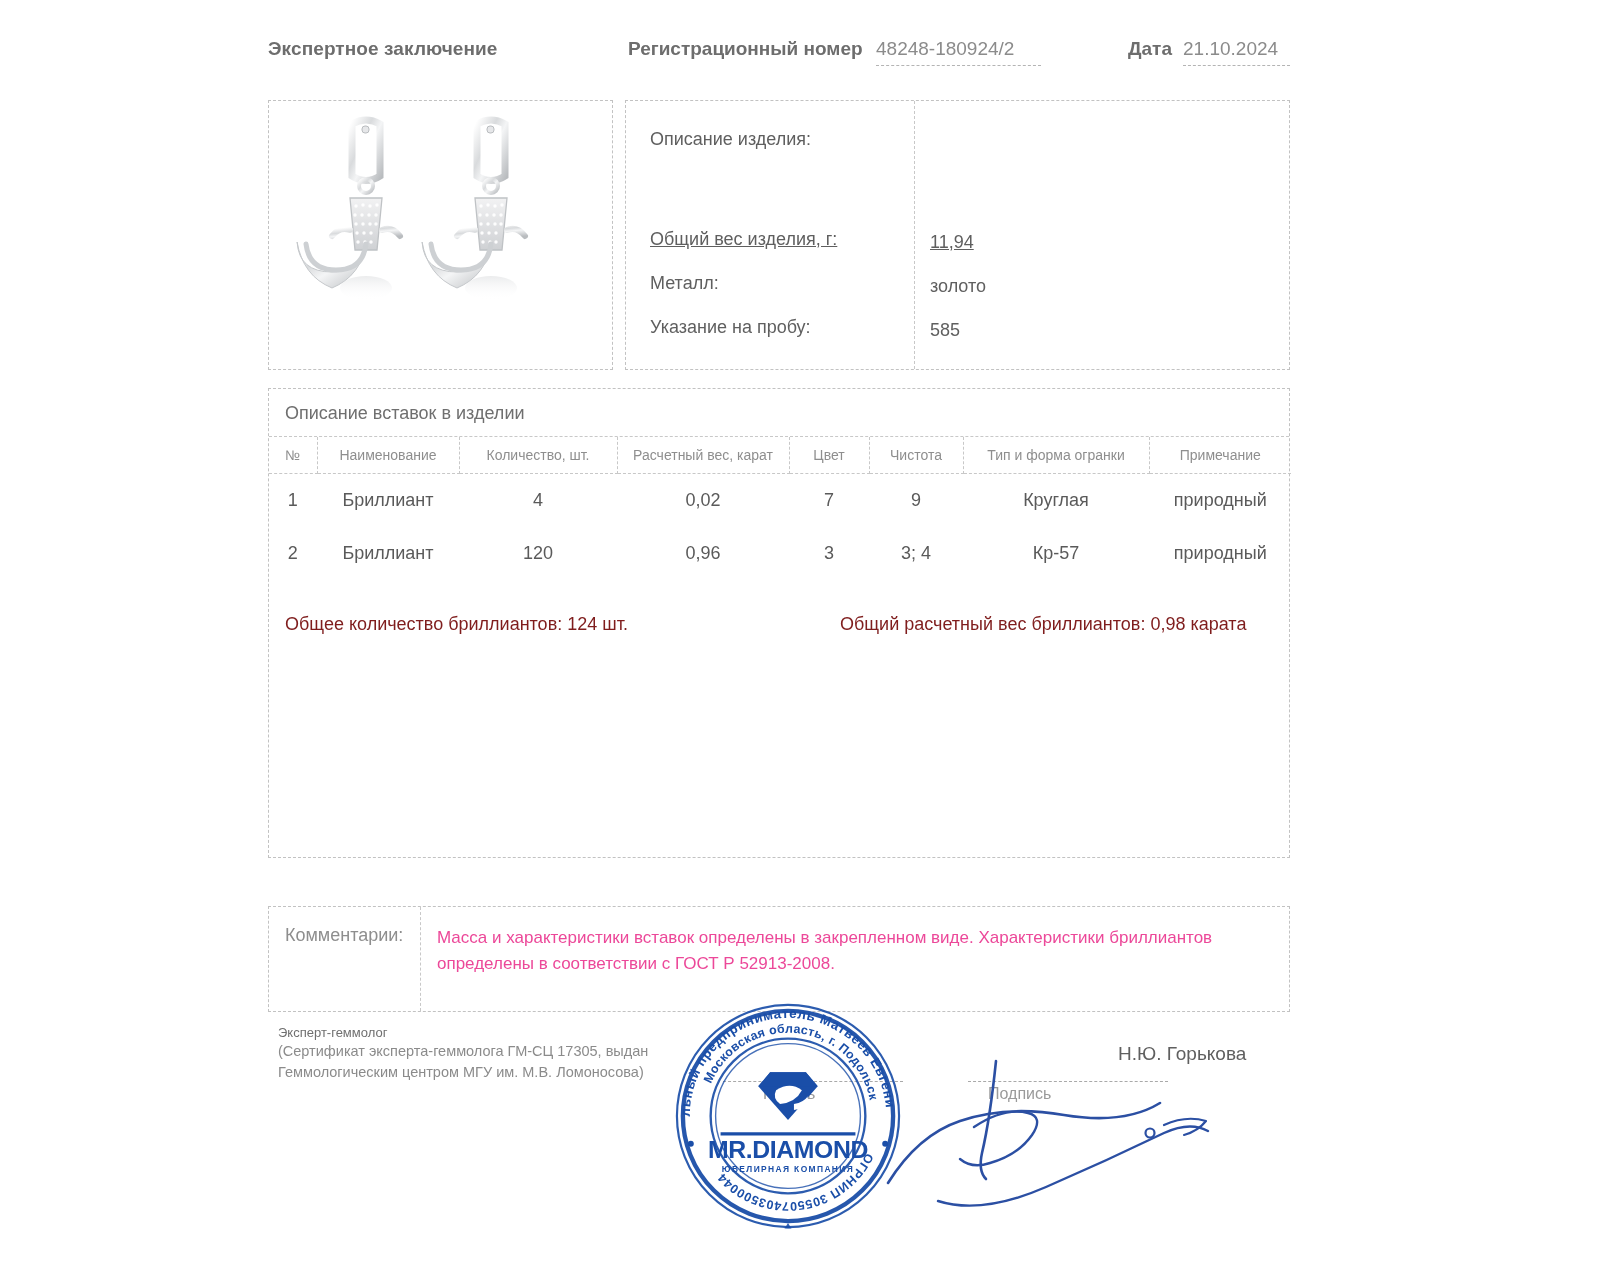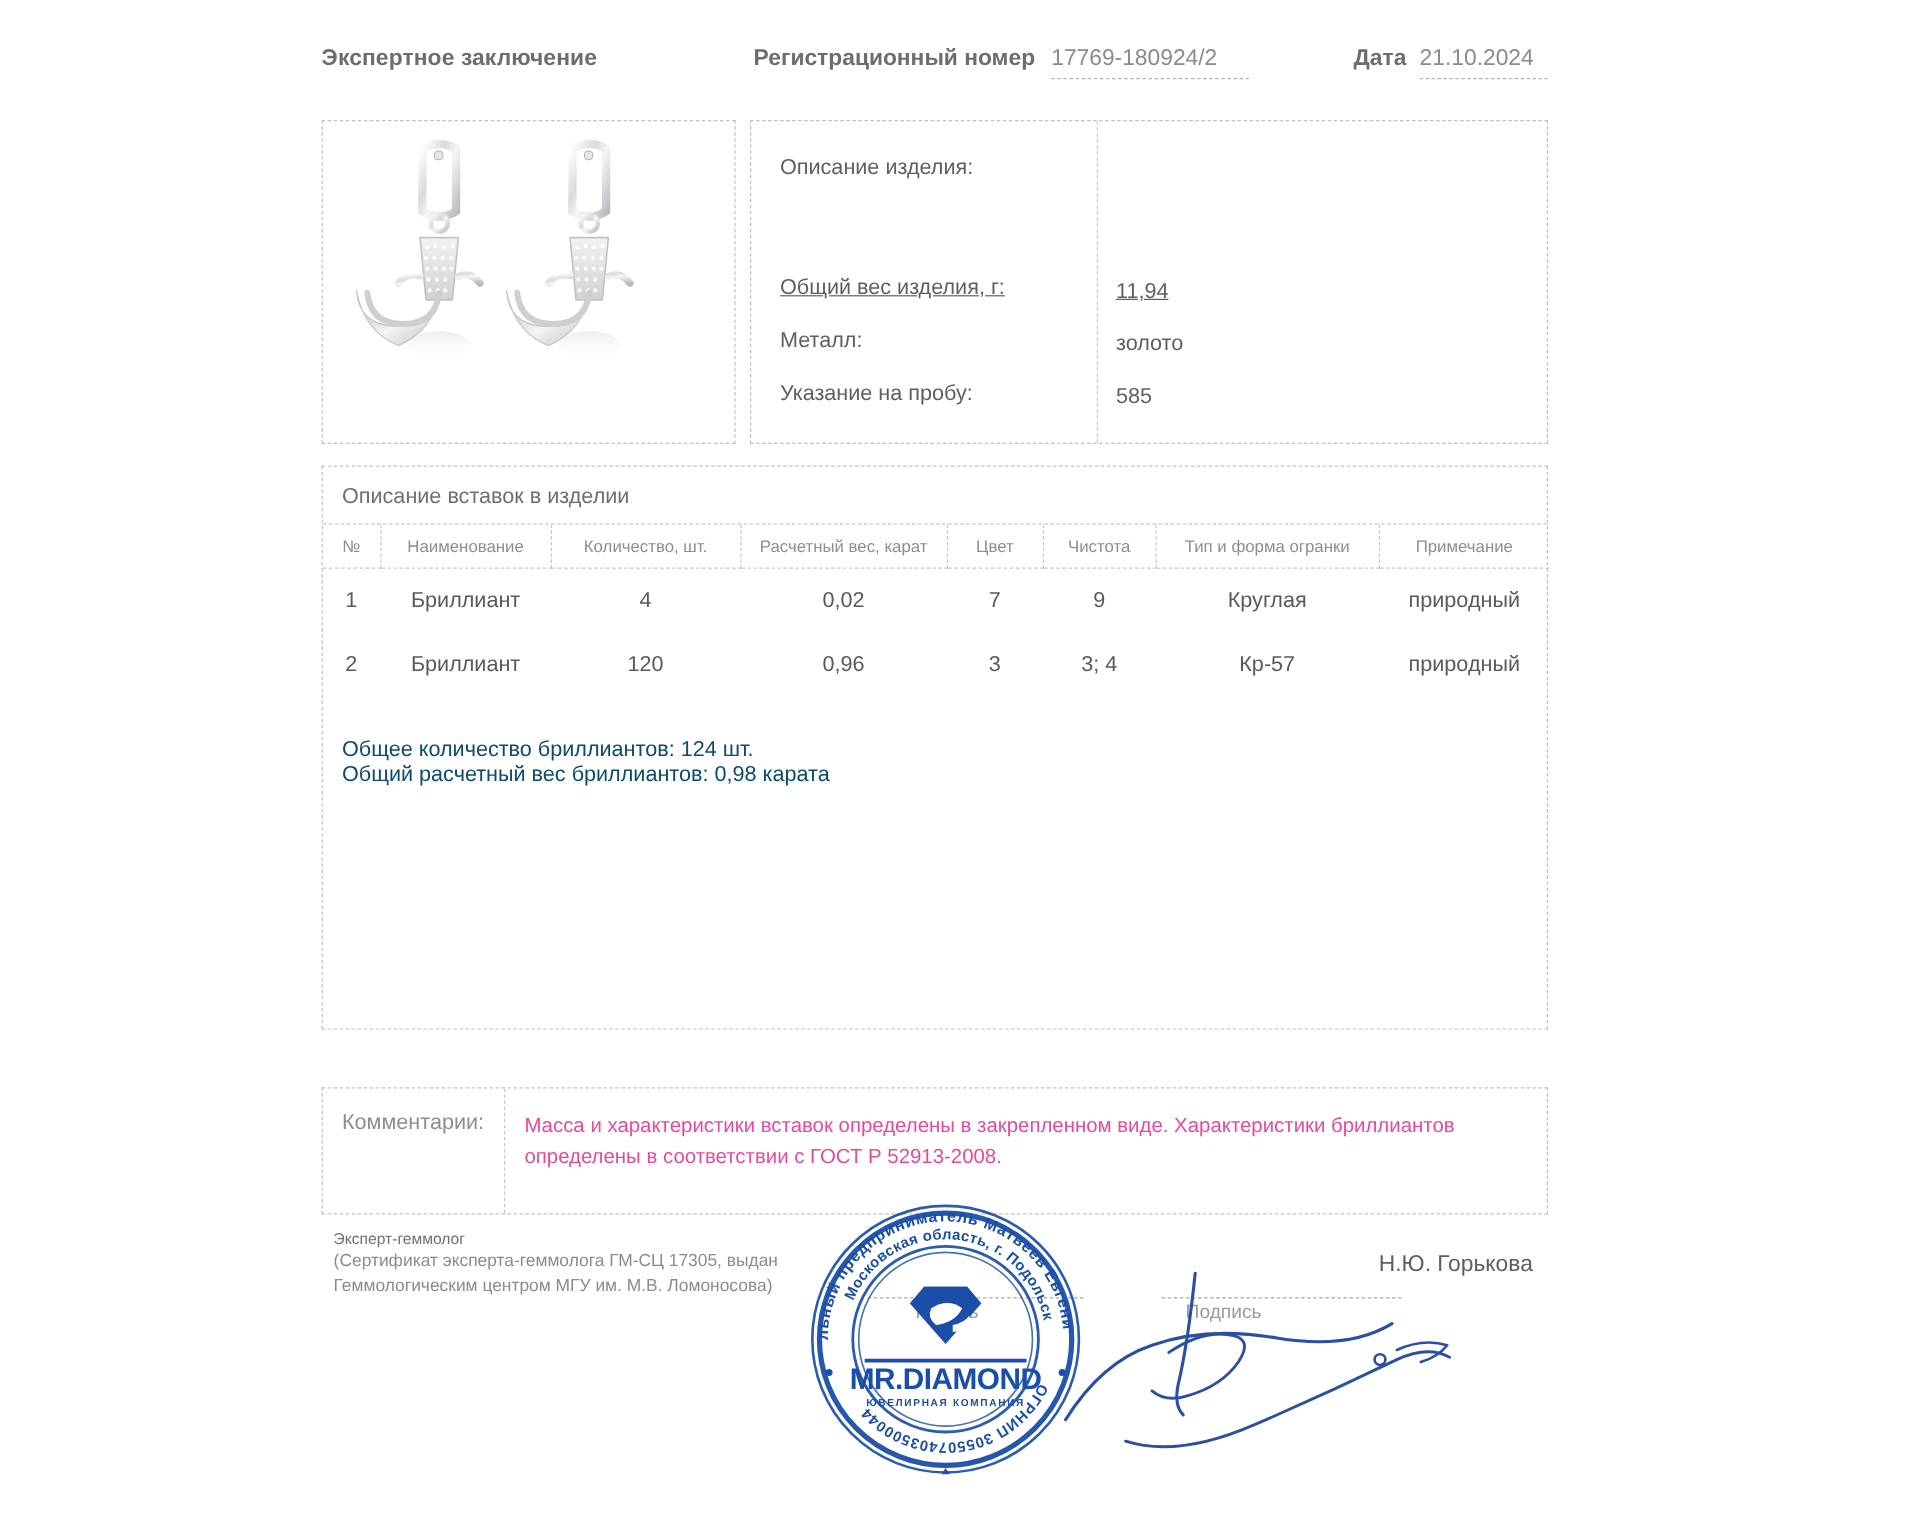--- a/index.html
+++ b/index.html
@@ -90,21 +90,21 @@
   .c-qty    { width:158px; }
   .c-wt     { width:172px; }
   .c-color  { width:80px; }
   .c-clar   { width:94px; }
   .c-cut    { width:186px; }
   .c-note   { width:142px; }
 
   .totals {
     position:absolute; left:0; right:0; top:225px;
     display:flex; padding:0 16px;
-    font-size:18px; color:#0c4a6e;flex-direction:column;
+    font-size:18px; color:#7f1d1d;
   }
   .totals .t-left { width:555px; }
   .totals .t-right { flex:1; }
 
   
   .comments {
     position:absolute; left:268px; top:906px; width:1022px; height:106px;
     border:1px dashed #c2c2c2; display:flex;
   }
   .comments-label {
@@ -134,35 +134,35 @@
   }
   .sign-line {
     position:absolute; left:700px; top:76px; width:200px;
     border-bottom:1px dashed #a9a9a9;
   }
   .sign-label {
     position:absolute; left:720px; top:80px;
     font-size:16px; color:#9a9a9a;
   }
   .sign-name {
-    position:absolute; left:881px; top:38px;
+    position:absolute; left:850px; top:38px;
     font-size:19px; color:#5f5f5f;
   }
   .stamp-wrap { position:absolute; left:400px; top:-8px; width:240px; height:238px; }
   .sig-wrap   { position:absolute; left:610px; top:18px; width:420px; height:190px; }
 </style>
 </head>
 <body>
 
 <div class="page">
 
   <div class="header">
     <div class="hdr-title">Экспертное заключение</div>
     <div class="hdr-reg-label">Регистрационный номер</div>
-    <div class="hdr-reg-value">17769-180924/2</div>
+    <div class="hdr-reg-value">48248-180924/2</div>
     <div class="hdr-date-label">Дата</div>
     <div class="hdr-date-value">21.10.2024</div>
   </div>
 
   <div class="top-row">
 
     <div class="photo-box">
       <svg width="300" height="250" viewBox="0 0 300 250">
         <defs>
           <linearGradient id="mtl" x1="0" y1="0" x2="1" y2="1">

